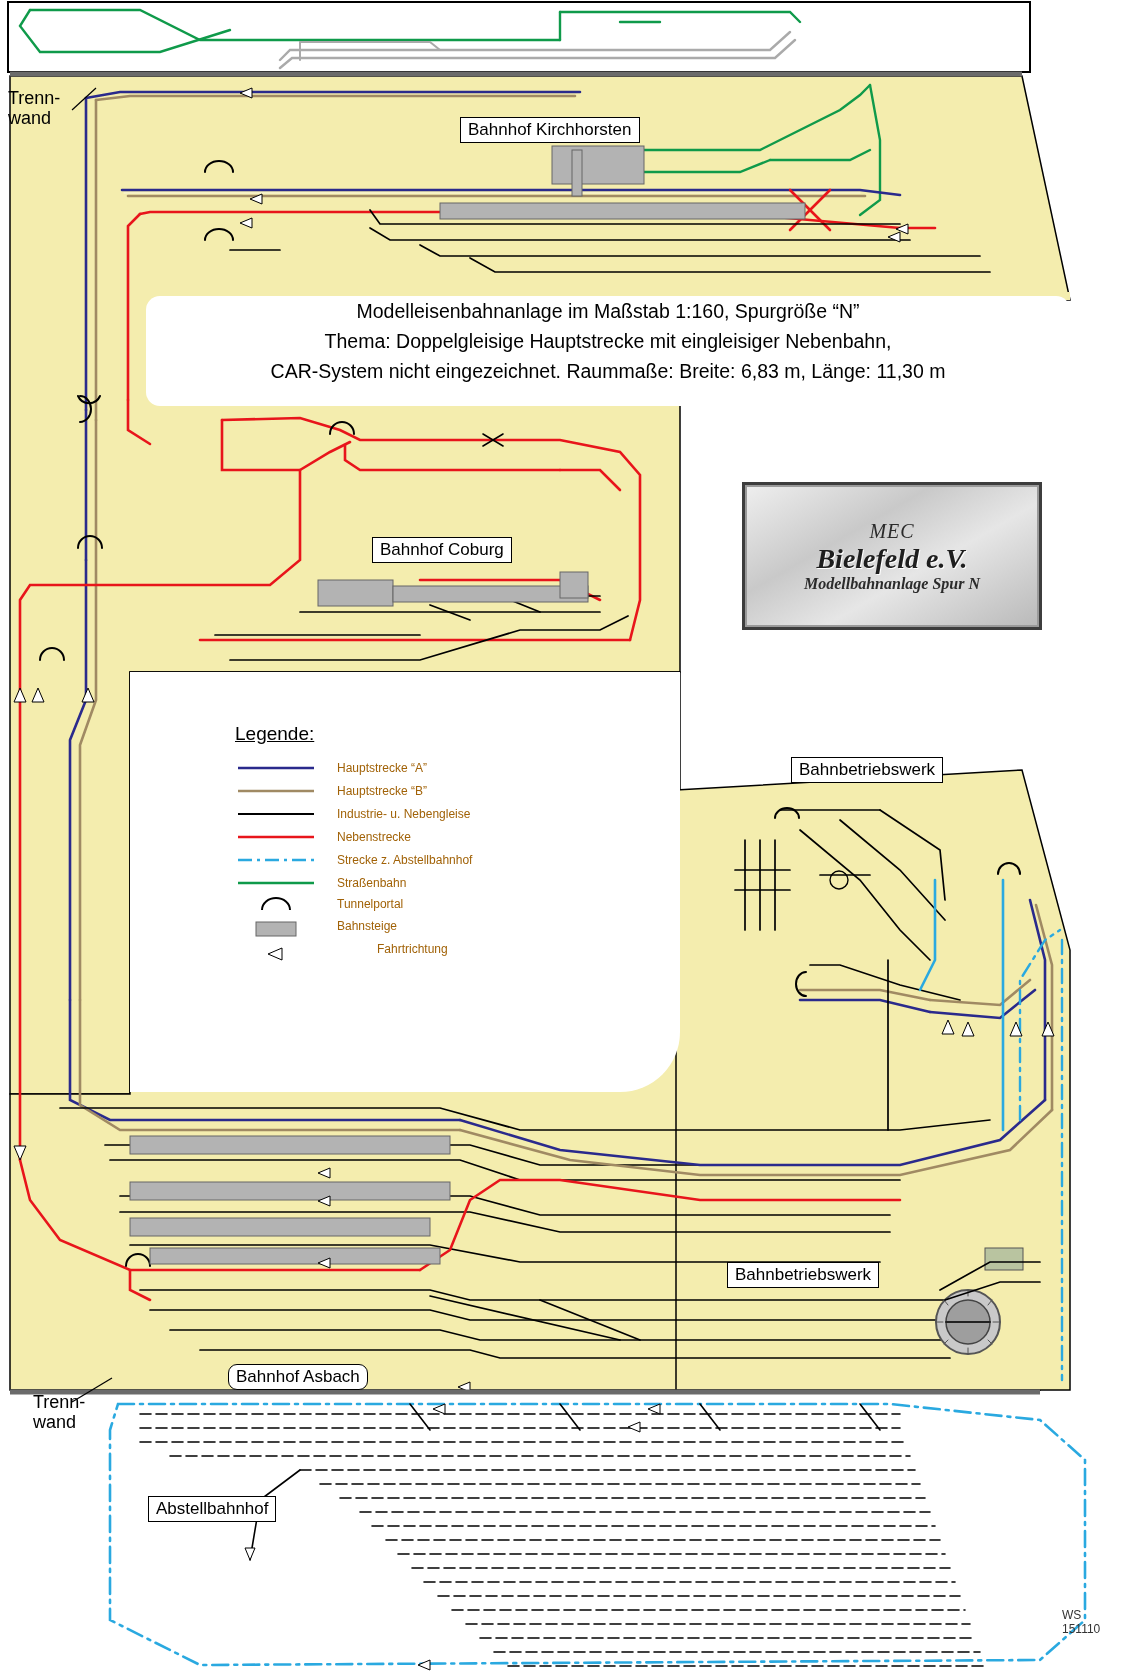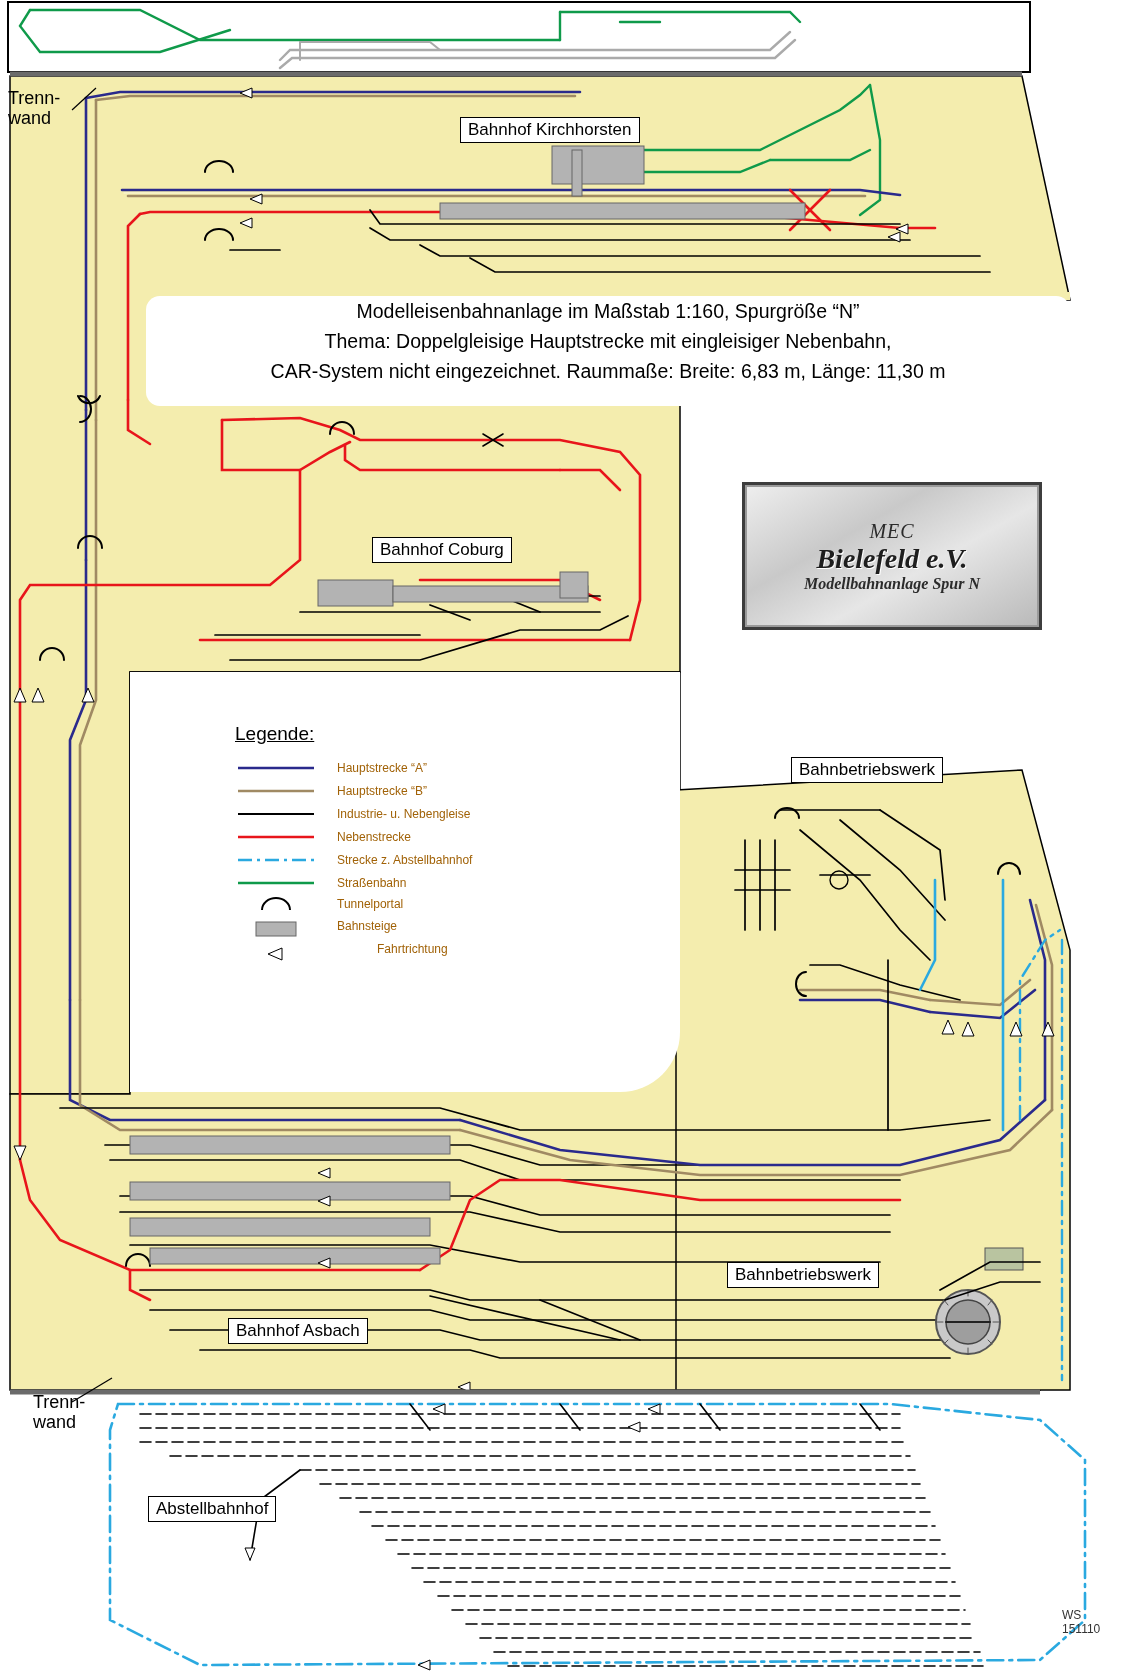--- a/index.html
+++ b/index.html
@@ -308,21 +308,21 @@
   <div class="plain-text" style="left:8px;top:88px;">Trenn-</div>
   <div class="plain-text" style="left:8px;top:108px;">wand</div>
 
   <div class="plain-text" style="left:33px;top:1392px;">Trenn-</div>
   <div class="plain-text" style="left:33px;top:1412px;">wand</div>
 
   <div class="label-box" style="left:460px;top:117px;">Bahnhof Kirchhorsten</div>
 
   <div class="label-box" style="left:372px;top:537px;">Bahnhof Coburg</div>
 
-  <div class="label-box" style="left:228px;top:1318px;">Bahnhof Asbach</div>
+  <div class="label-box" style="left:228px;top:1364px;border-radius:9px;">Bahnhof Asbach</div>
 
   <div class="label-box" style="left:791px;top:757px;">Bahnbetriebswerk</div>
 
   <div class="label-box" style="left:727px;top:1262px;">Bahnbetriebswerk</div>
 
   <div class="label-box" style="left:148px;top:1496px;">Abstellbahnhof</div>
 
   <div class="caption-box" style="left:146px;top:296px;width:924px;height:110px;padding-top:0;">
     <div>Modelleisenbahnanlage im Maßstab 1:160, Spurgröße “N”</div>
     <div>Thema: Doppelgleisige Hauptstrecke mit eingleisiger Nebenbahn,</div>

